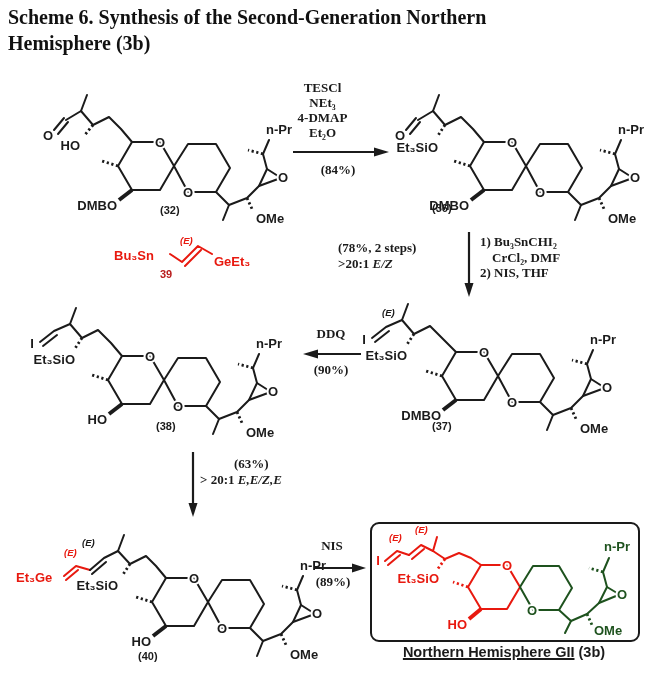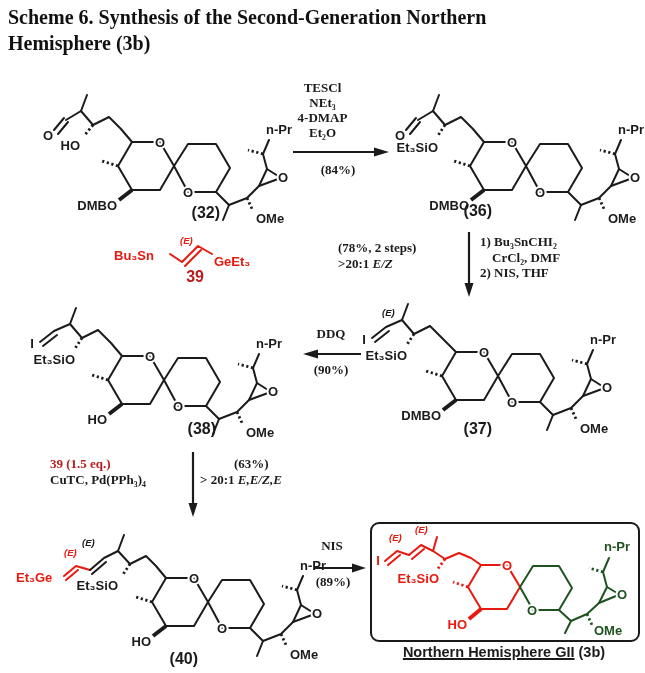--- a/index.html
+++ b/index.html
@@ -4,21 +4,21 @@
 <style>
   html,body{margin:0;padding:0;background:#fff;}
   #canvas{position:relative;width:645px;height:673px;background:#fff;overflow:hidden;
           font-family:"Liberation Sans",sans-serif;color:#1b1b1b;padding-left:8px;}
   .abs{position:absolute;}
   #title{left:8px;top:4px;width:632px;font-family:"Liberation Serif","DejaVu Serif",serif;
          font-weight:bold;font-size:20px;line-height:26px;color:#111;}
   .rg{font-weight:bold;font-size:13px;line-height:15px;text-align:center;font-family:Liberation Serif, serif;}
   .rg-left{text-align:left;}
   .rg-right{text-align:left;}
-  .cmpd-id{font-weight:bold;font-size:16px;text-align:right;}
+  .cmpd-id{font-weight:bold;font-size:11px;text-align:left;}
   .red{color:#b91c1c;}
   .it{font-style:italic;}
   svg{display:block;overflow:visible;}
   .bond{stroke:#1b1b1b;stroke-width:2;fill:none;stroke-linecap:round;stroke-linejoin:round;}
   .wedge{stroke:#1b1b1b;stroke-width:4;fill:none;stroke-linecap:butt;}
   .hash{stroke:#1b1b1b;stroke-width:2.8;fill:none;stroke-dasharray:2.2,2.6;stroke-linecap:butt;}
   .arr{stroke:#1b1b1b;stroke-width:2.2;fill:none;}
   .ah{fill:#1b1b1b;stroke:none;}
   .rbond{stroke:#e8190f;}
   .gbond{stroke:#1e521e;}
@@ -182,24 +182,20 @@
       <text class="atom" x="28" y="4.5" text-anchor="middle">O</text>
       <text class="atom" x="56" y="54.5" text-anchor="middle">O</text>
       <text class="atom" x="151" y="40" text-anchor="middle">O</text>
       <text class="atom" x="124" y="81">OMe</text>
       <text class="atom" x="134" y="-8">n-Pr</text>
       <text class="atom" x="-15" y="68" text-anchor="end">HO</text>
     </g>
   </svg>
   <div class="abs cmpd-id" style="left:156px;top:420px;width:60px">(38)</div>
 
-  <div class="abs rg rg-left" style="left:50px;top:456px;width:132px;line-height:16px">
-    <span style="display:block" class="red">39 (1.5 eq.)</span>
-    <span style="display:block">CuTC, Pd(PPh₃)₄</span>
-  </div>
   <svg class="abs" style="left:184px;top:452px" width="18" height="68">
     <line class="arr" x1="9" y1="0" x2="9" y2="53"></line>
       <polygon class="ah" points="9,65 4.5,51 13.5,51"></polygon>
   </svg>
   <div class="abs rg rg-right" style="left:200px;top:456px;width:152px;line-height:16px">
     <span style="display:block;padding-left:34px">(63%)</span>
     <span style="display:block"><span>&gt; 20:1 </span><span class="it">E,E/Z,E</span></span>
   </div>
 
   <svg class="abs" style="left:14px;top:518px" width="312" height="148">

